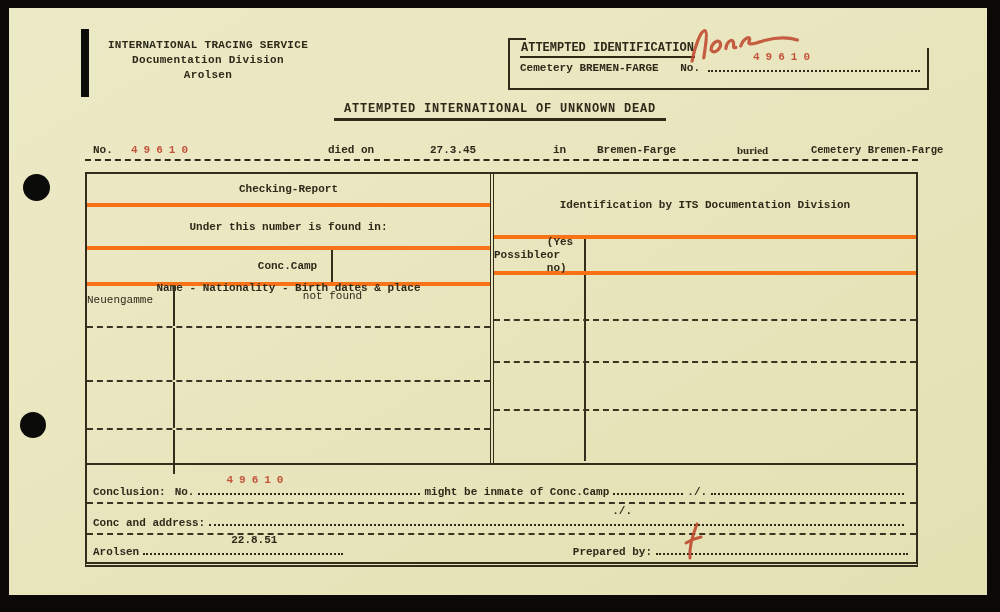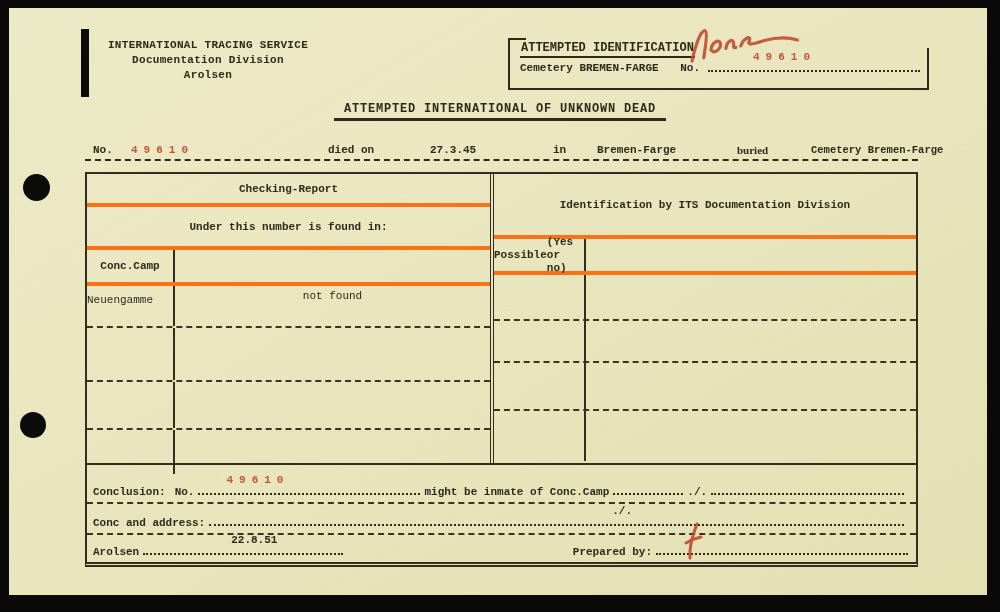--- a/index.html
+++ b/index.html
@@ -127,22 +127,23 @@
     <span id="cl-place" class="typed lbl">Bremen-Farge</span>
     <span id="cl-buried" class="typed lbl">buried</span>
     <span id="cl-cem" class="typed lbl">Cemetery Bremen-Farge</span>
   </div>
 
   <div id="table">
 
     <div id="t-left">
       <div class="trow sline hdr" style="height:33px;">Checking-Report</div>
       <div class="trow sline hdr" style="height:43px;">Under this number is found in:</div>
-      <div class="trow sline" style="height:36px;">
+      <div class="trow sline" style="height:36px;flex-direction:column;">
         <div class="cell1 lbl">Conc.Camp</div>
+        <div class="cell2 lbl">Name - Nationality - Birth dates &amp; place</div>
       </div>
       <div class="trow dline" style="height:42px;">
         <div class="cell1 body-cell1">Neuengamme</div>
         <div class="cell2 body-cell2">not found</div>
       </div>
       <div class="trow dline" style="height:54px;">
         <div class="cell1 body-cell1"></div>
         <div class="cell2 body-cell2"></div>
       </div>
       <div class="trow dline" style="height:48px;">

